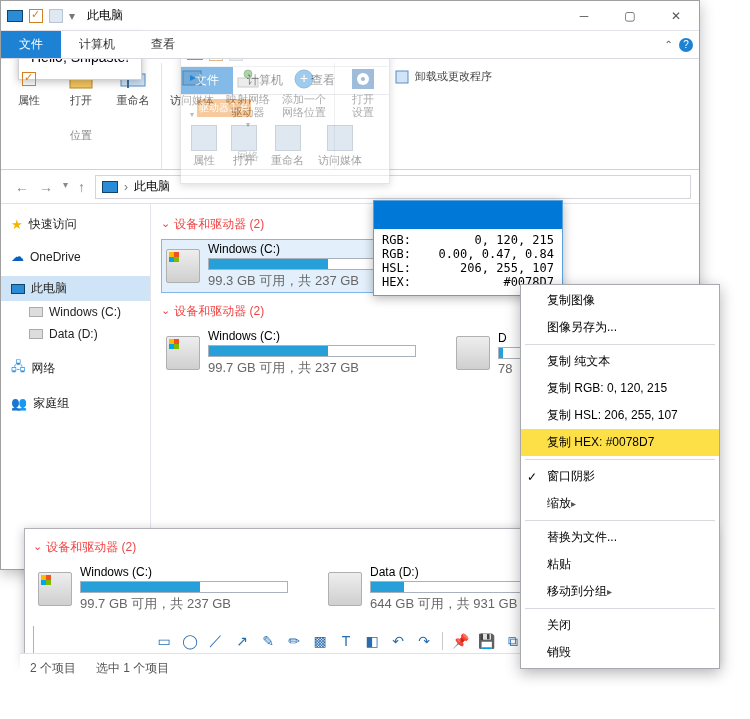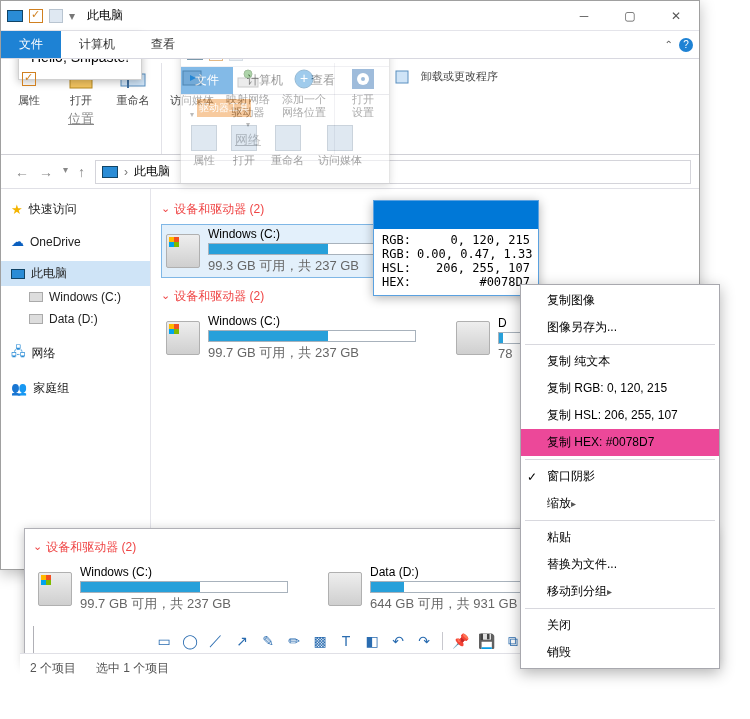--- a/index.html
+++ b/index.html
@@ -65,21 +65,21 @@
   .ribbon-tabs .help { position:absolute; right:6px; display:flex; gap:6px; align-items:center; color:#1e82d4; font-size:12px;}
   .help-circle { width:14px;height:14px;border-radius:50%;background:#1e82d4;color:#fff;font-size:10px;display:flex;align-items:center;justify-content:center;}
   .caret { font-size:10px; color:#555;}
   .ribbon {
     display:flex; border-bottom:1px solid #d0d0d6; background:#fff; padding:4px 0 0 0;
   }
   .ribbon-group { padding:4px 8px 2px 8px; border-right:1px solid #e2e2e8; text-align:center;}
   .ribbon-group .row { display:flex; gap:12px; justify-content:center;}
   .rbtn { display:flex; flex-direction:column; align-items:center; gap:2px; font-size:11px; color:#444; min-width:40px;}
   .rbtn .ic { width:28px; height:24px; display:flex; align-items:center; justify-content:center;}
-  .ribbon-group-label { font-size:13px; color:#888; margin-top:2px; padding-bottom:3px;text-decoration:underline;}
+  .ribbon-group-label { font-size:11px; color:#888; margin-top:20px; padding-bottom:3px;}
   .two-line { line-height:1.15; }
   
   .navbar { display:flex; align-items:center; gap:4px; padding:4px 8px; border-bottom:1px solid #e0e0e6; height:34px;}
   .nav-arrows { display:flex; gap:10px; color:#888; font-size:14px; padding:0 6px;}
   .crumb { display:flex; align-items:center; gap:6px; border:1px solid #d4d4da; flex:1; height:24px; padding:0 6px; font-size:12px;}
   
   .body { flex:1; display:flex; overflow:hidden; }
   .sidebar { width:150px; border-right:1px solid #e4e4ea; padding:8px 0;}
   .side-item { display:flex; align-items:center; gap:6px; padding:4px 10px; font-size:12px; color:#222;}
   .side-item.sel { background:#cfe4f7;}
@@ -110,34 +110,34 @@
   .statusbar { display:flex; gap:20px; padding:6px 10px; border-top:1px solid #e0e0e6; font-size:12px; color:#555; position:absolute; left:20px; bottom:36px; width:700px; background:#fff;}
   
   .toolstrip {
     display:flex; gap:2px; justify-content:center; border:1px solid #b0b0b6; border-top:none;
     padding:4px 6px; margin-top:8px;
   }
   .tool { width:24px;height:22px; display:flex; align-items:center; justify-content:center; font-size:14px; color:#2a6cb0; border-radius:2px;}
   .sep { width:1px; background:#c8c8ce; margin:2px 4px;}
   
   .color-float {
-    position:absolute; left:373px; top:200px; width:166px; border:1px solid #5aa1e0; background:#fff;
+    position:absolute; left:373px; top:200px; width:190px; border:1px solid #5aa1e0; background:#fff;
     box-shadow:0 2px 10px rgba(0,0,0,0.3);
     font-family: Consolas, monospace; font-size:12px;text-align:right;
   }
   .cf-swatch { height:28px; background:#0078D7; }
   .cf-rows { padding:4px 8px 6px 8px;}
   .cf-row { display:flex; justify-content:space-between; gap:6px; white-space:pre;}
   
   .ctx {
     position:absolute; left:520px; top:284px; width:200px; background:#fff; border:1px solid #a8a8ae;
     box-shadow:0 4px 14px rgba(0,0,0,0.3); padding:2px 0;
   }
   .ctx-item { display:flex; align-items:center; justify-content:flex-start; padding:5px 14px 5px 26px; font-size:12px; position:relative;}
-  .ctx-item.sel { background:#ec4899;}
+  .ctx-item.sel { background:#fde047;}
   .ctx-item .check { position:absolute; left:6px; color:#000; font-size:12px;}
   .ctx-sep { height:1px; background:#d8d8de; margin:3px 4px;}
   .ctx-arrow::after { content:"▸"; font-size:10px; color:#555;}
   svg { display:block;}
 </style>
 </head>
 <body>
 
 <div class="floater shadow hello-snip">
   <span>Hello, Snipaste!</span>
@@ -280,21 +280,21 @@
                 <circle cx="13" cy="12" r="6" fill="#fff"></circle>
                 <circle cx="13" cy="12" r="2" fill="#2a6cb0"></circle>
               </svg>
             </div>
           <div class="two-line">
             <span>打开</span><br>
             <span>设置</span>
           </div>
         </div>
         <div style="display:flex;flex-direction:column;align-items:flex-start;gap:2px;padding-top:2px;">
-          <div style="font-size:11px;color:#444;display:flex;align-items:center;gap:12px;">
+          <div style="font-size:11px;color:#444;display:flex;align-items:center;gap:6px;">
             <svg width="14" height="14">
                 <rect x="1" y="1" width="12" height="12" fill="#cfe4f7" stroke="#5a90c0"></rect>
               </svg>
             <span>卸载或更改程序</span>
           </div>
         </div>
       </div>
     </div>
   </div>
 
@@ -452,21 +452,21 @@
 
 <div class="statusbar">
   <span>2 个项目</span>
   <span>选中 1 个项目</span>
 </div>
 
 <div class="color-float">
   <div class="cf-swatch"></div>
   <div class="cf-rows">
     <div class="cf-row"><span>RGB:</span><span>  0, 120, 215</span></div>
-    <div class="cf-row"><span>RGB:</span><span>0.00, 0.47, 1.33</span></div>
+    <div class="cf-row"><span>RGB:</span><span>0.00, 0.47, 0.84</span></div>
     <div class="cf-row"><span>HSL:</span><span>206, 255, 107</span></div>
     <div class="cf-row"><span>HEX:</span><span>#0078D7</span></div>
   </div>
 </div>
 
 <div class="ctx" id="ctx">
     <div class="ctx-item">
       <span>复制图像</span>
     </div>
     <div class="ctx-item">
@@ -489,24 +489,24 @@
     <div class="ctx-item">
       <span class="check">✓</span>
       <span>窗口阴影</span>
     </div>
     <div class="ctx-item ctx-arrow">
       <span>缩放</span>
       <span></span>
     </div>
     <div class="ctx-sep"></div>
     <div class="ctx-item">
+      <span>替换为文件...</span>
+    </div>
+    <div class="ctx-item">
       <span>粘贴</span>
-    </div>
-    <div class="ctx-item">
-      <span>替换为文件...</span>
     </div>
     <div class="ctx-item ctx-arrow">
       <span>移动到分组</span>
       <span></span>
     </div>
     <div class="ctx-sep"></div>
     <div class="ctx-item">
       <span>关闭</span>
     </div>
     <div class="ctx-item">

